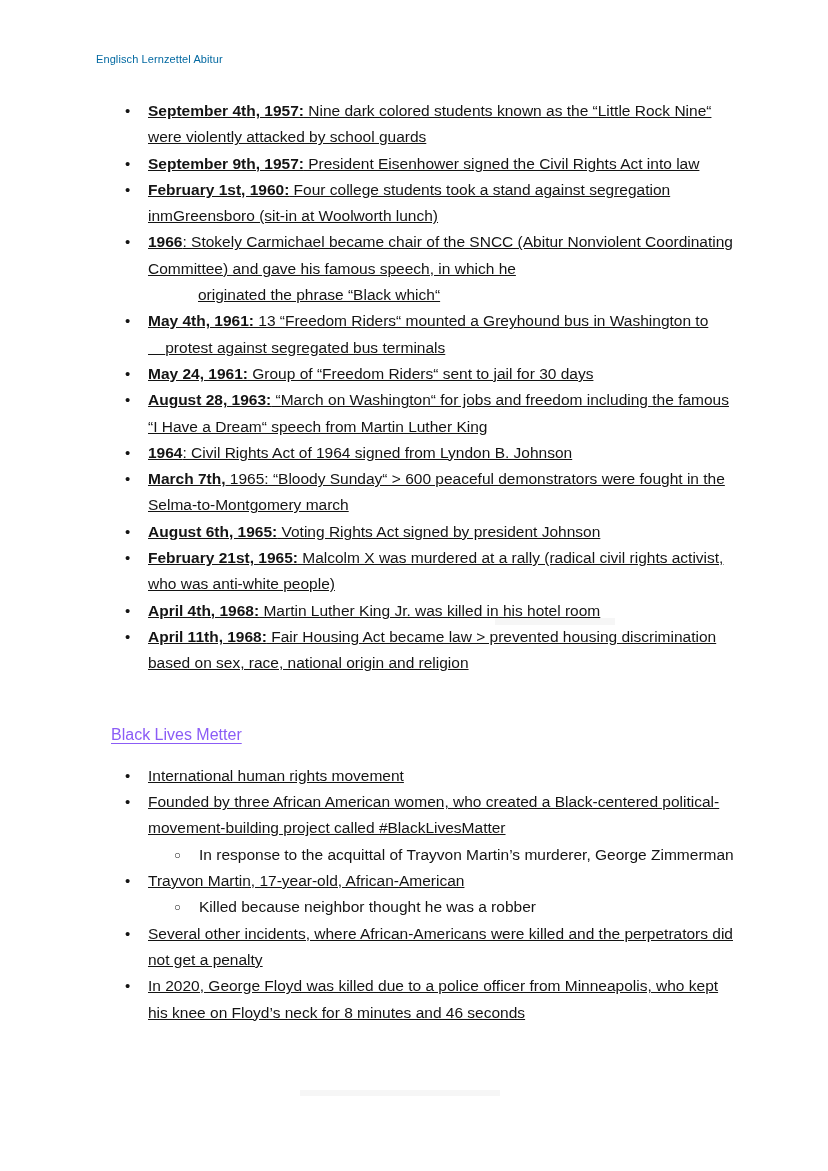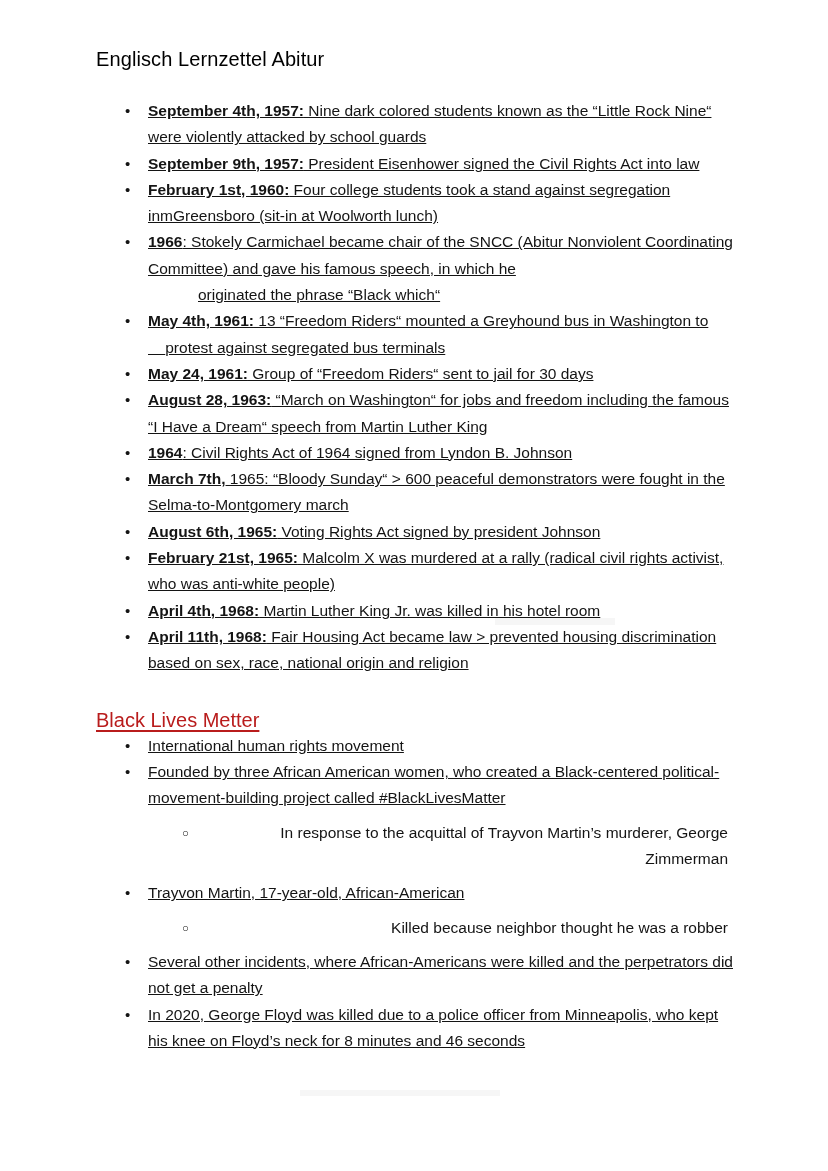--- a/index.html
+++ b/index.html
@@ -24,23 +24,23 @@
     width: 828px;
     height: 1171px;
     background: #fff;
   }
 
   
   .doc-header {
     position: absolute;
     left: 96px;
     top: 48px;
-    font-size: 20px;
+    font-size: 11px;
     line-height: 22px;
-    color: #000000;
+    color: #0369a1;
     letter-spacing: 0.1px;
   }
 
   
   .content {
     position: absolute;
     left: 96px;
     top: 98px;
     width: 640px;
     font-size: 15.5px;
@@ -72,22 +72,21 @@
 
   
   ul.lvl2 {
     list-style: none;
     margin: 0;
     padding: 0;
   }
   ul.lvl2 > li {
     position: relative;
     padding-left: 103px;  
-    margin: 8px;
-    text-align: right;
+    margin: 0;
   }
   ul.lvl2 > li::before {
     content: "\25CB";
     position: absolute;
     left: 78px;           
     top: 0;
     font-size: 11.5px;
     line-height: 27px;
     color: #141414;
   }
@@ -98,27 +97,27 @@
   .deep-indent {
     display: block;
     padding-left: 50px;
   }
 
   
   .wide-gap { white-space: pre; }
 
   
   .section-heading {
-    margin: 0;
-    font-size: 20px;
+    margin: 15px;
+    font-size: 16px;
     line-height: 26.3px;
     font-weight: normal;
     text-decoration: underline;
     text-underline-offset: 3px;
-    color: #b91c1c;
+    color: #8b5cf6;
   }
 
   .spacer-block { height: 30px; }
   .heading-block { padding-left: 0px; }
 
   
   .artifact {
     position: absolute;
     background: #000;
     opacity: 0.035;

